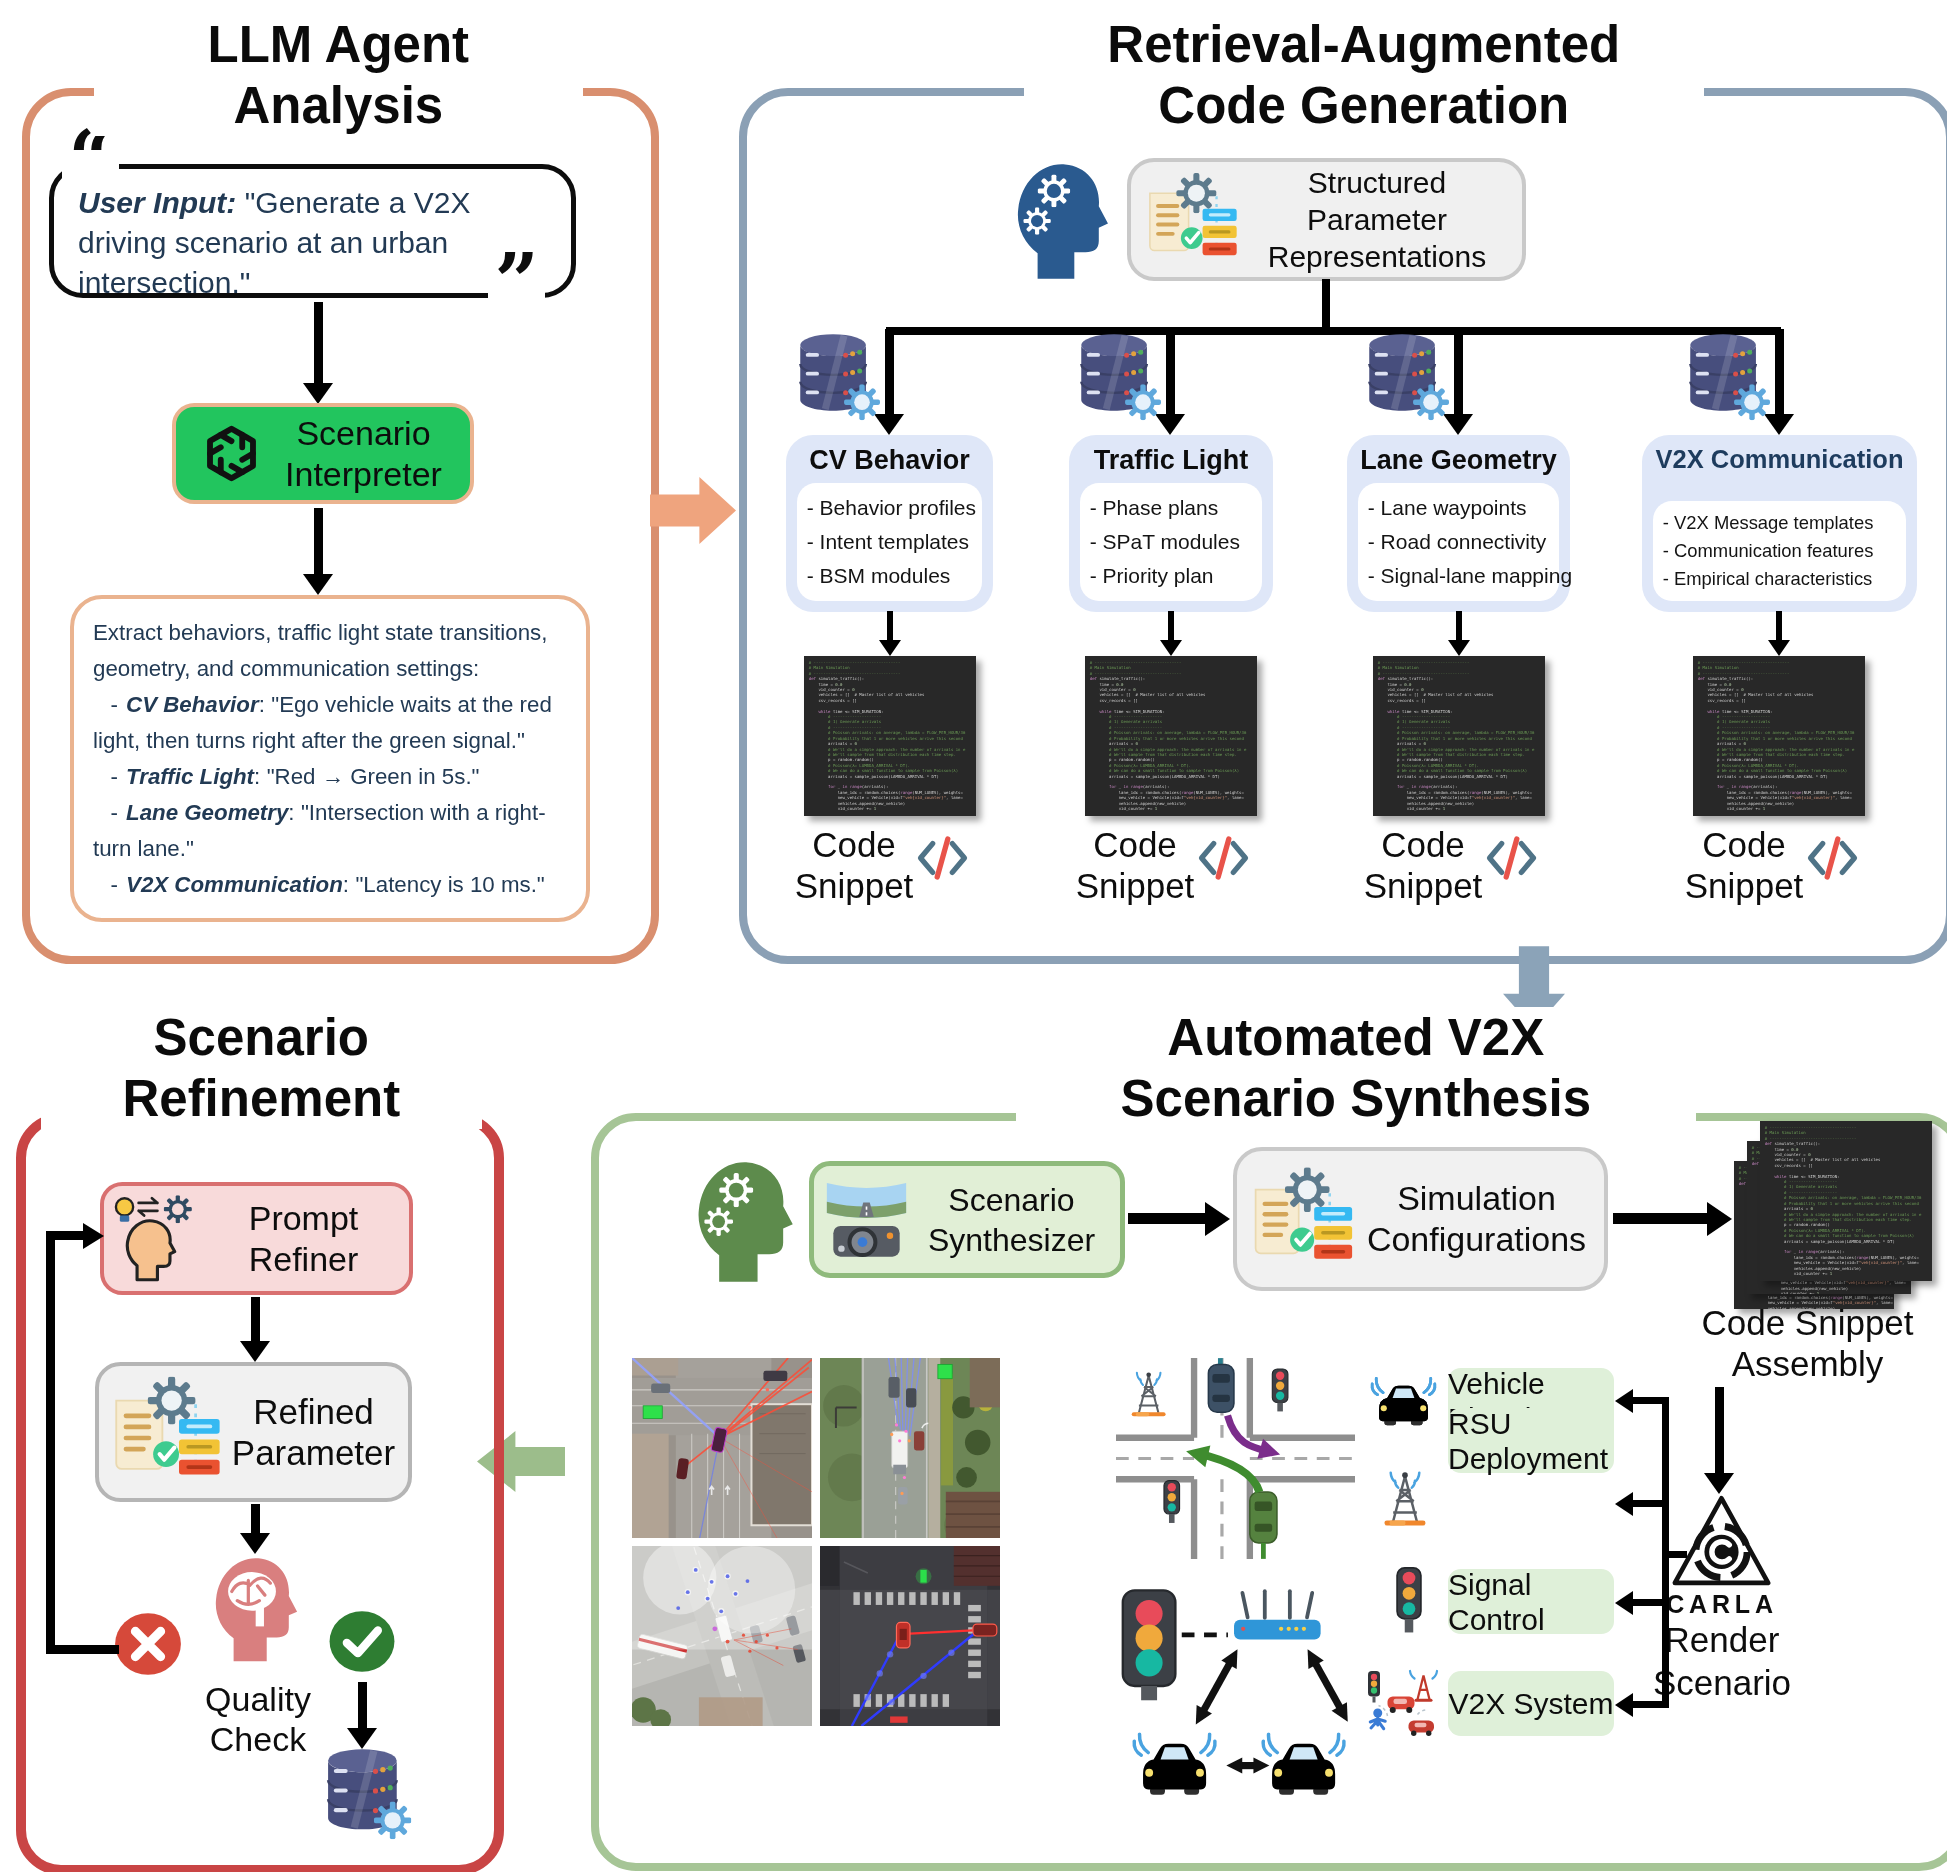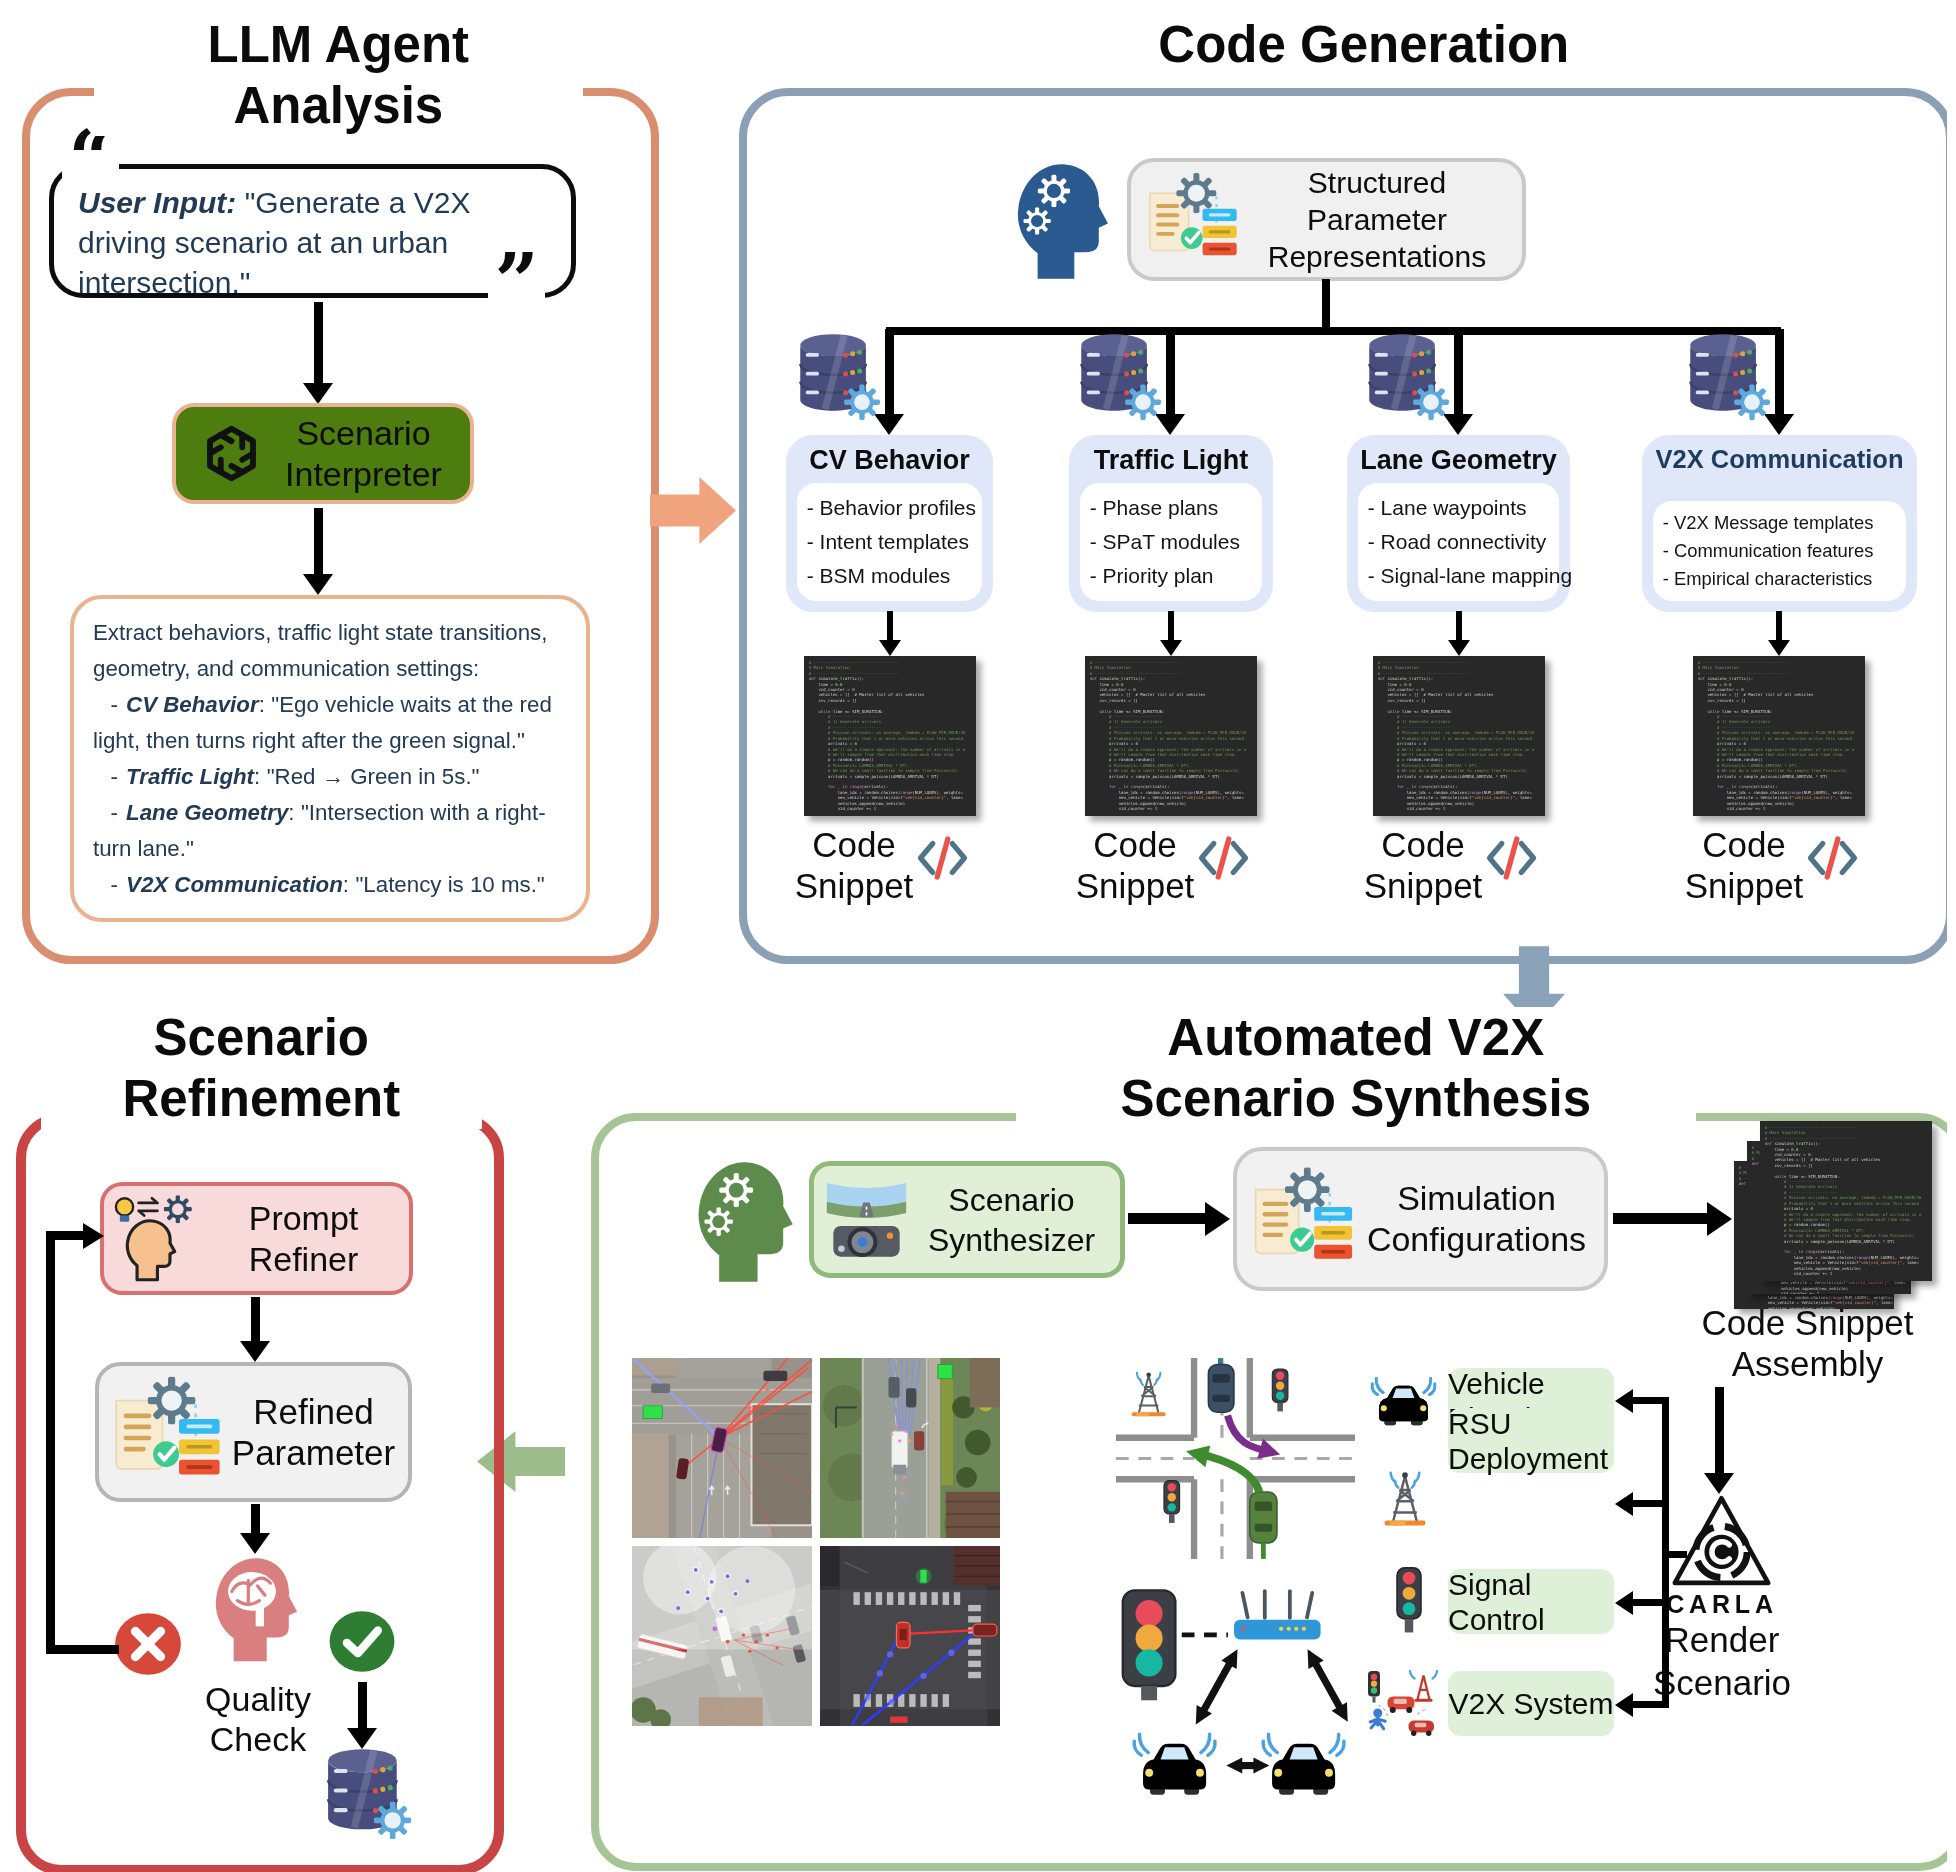--- a/index.html
+++ b/index.html
@@ -169,21 +169,21 @@
 
   <div class="bubble">
     <b>User Input:</b>
     <span>"Generate a V2X driving scenario at an urban intersection."</span>
   </div>
   <span class="bq" style="left:62px;top:134px;">“</span>
   <span class="bq" style="left:488px;top:257px;">”</span>
 
   <div class="av" style="left:314px;top:302px;height:81px;"></div>
 
-  <div class="pillbox" style="left:172px;top:403px;width:302px;height:101px;background:#4d7c0f;border:4px solid #eab38f;padding:0 11.2px;">
+  <div class="pillbox" style="left:172px;top:403px;width:302px;height:101px;background:#22c55e;border:4px solid #eab38f;padding:0 11.2px;">
     <svg viewBox="0 0 100 100" style="width:73px;height:73px;flex:0 0 auto;margin-left:8px;">
       <g transform="translate(50,50)" stroke="#111" stroke-width="8" fill="none" stroke-linejoin="round" stroke-linecap="round">
         <g>
               <path d="M-14.7,-25.5 L0,-34 L14.7,-25.5 L14.7,-8.5"></path>
             </g>
         <g transform="rotate(60)">
               <path d="M-14.7,-25.5 L0,-34 L14.7,-25.5 L14.7,-8.5"></path>
             </g>
         <g transform="rotate(120)">
               <path d="M-14.7,-25.5 L0,-34 L14.7,-25.5 L14.7,-8.5"></path>
@@ -213,20 +213,21 @@
   </div>
 </div>
 
 <svg class="abs" style="left:650px;top:477px;width:86px;height:67px" viewBox="0 0 108 84">
   <polygon points="0,22 62,22 62,0 108,42 62,84 62,62 0,62" fill="#efa47e"></polygon>
 </svg>
 
 <div>
   <div class="sec-border" style="left:739px;top:88px;width:1199px;height:860px;border-width:8.8px;border-color:#8ba0b5;border-radius:49px;"></div>
   <div class="sec-title" style="left:1024px;top:14.4px;width:654px;">
+    <div>Retrieval-Augmented</div>
     <div>Code Generation</div>
   </div>
 
   <svg class="abs" style="left:1007px;top:158px;width:102px;height:123px" viewBox="0 0 100 120">
     <use href="#sym-head" fill="#2a5a8f"></use>
     <g fill="#ffffff">
       <use href="#sym-gear" x="30" y="16" width="32" height="32"></use>
           <circle cx="46" cy="32" r="7" fill="#2a5a8f"></circle>
       <use href="#sym-gear" x="16" y="48" width="27" height="27"></use>
           <circle cx="29.5" cy="61.5" r="6" fill="#2a5a8f"></circle>

